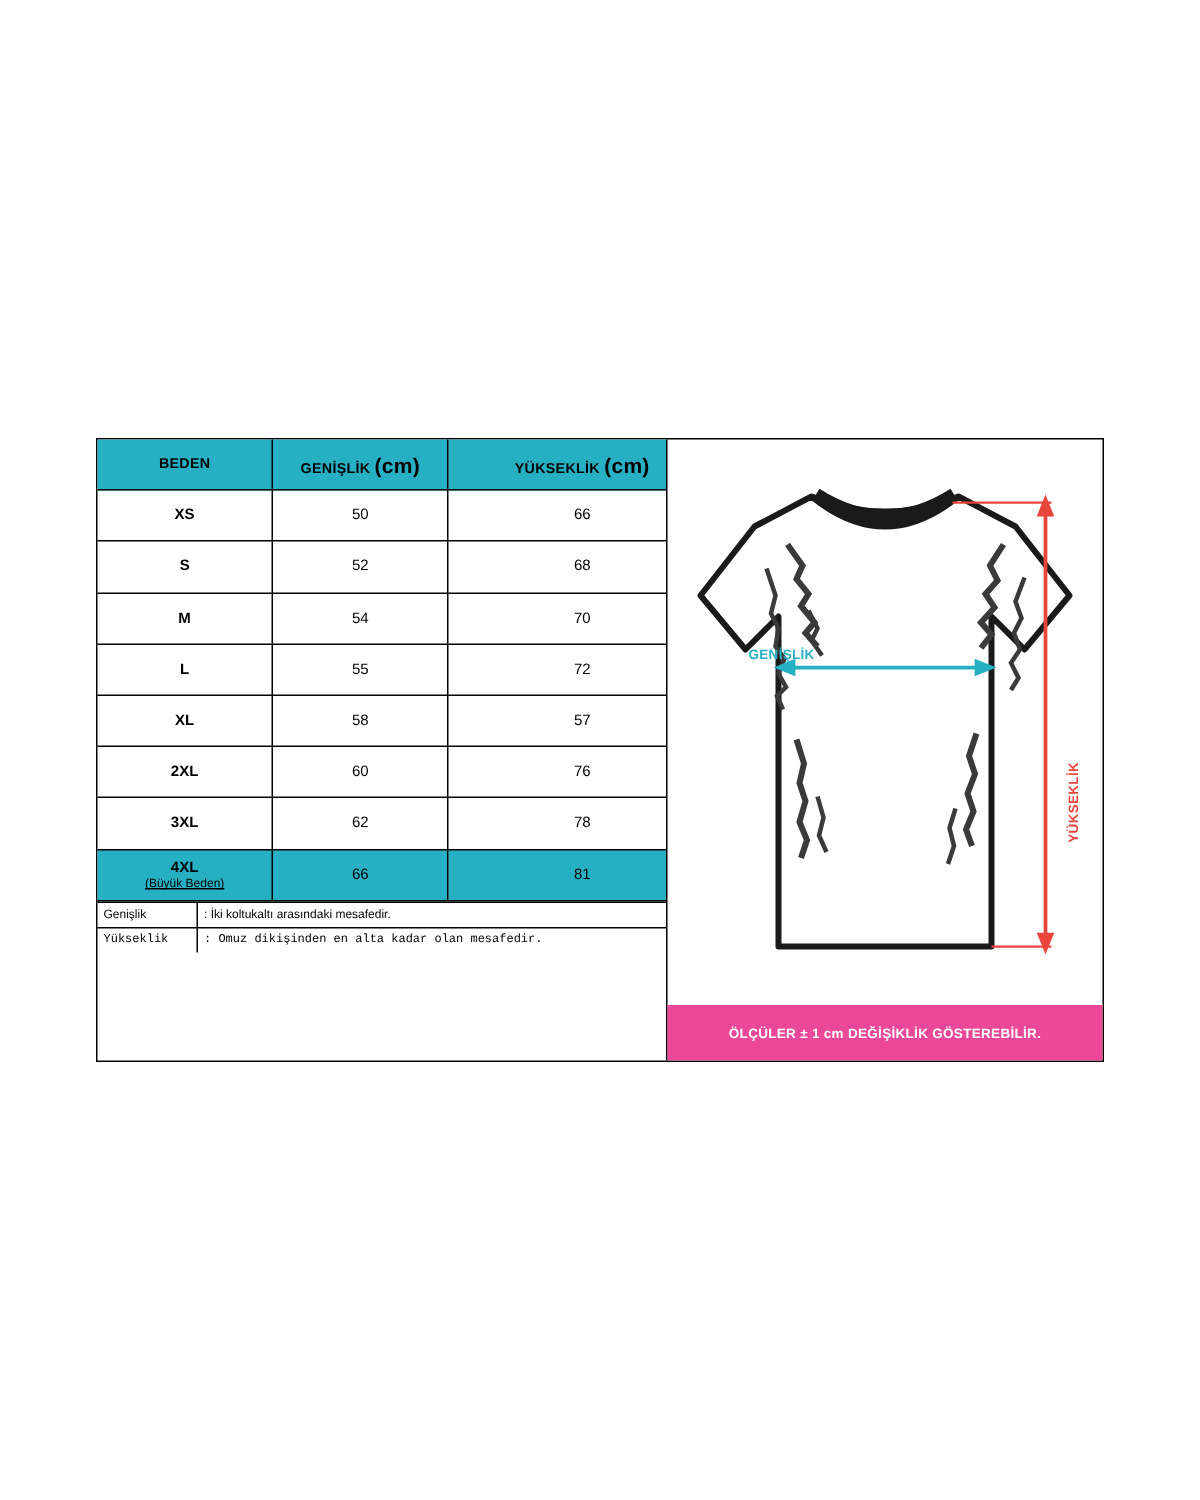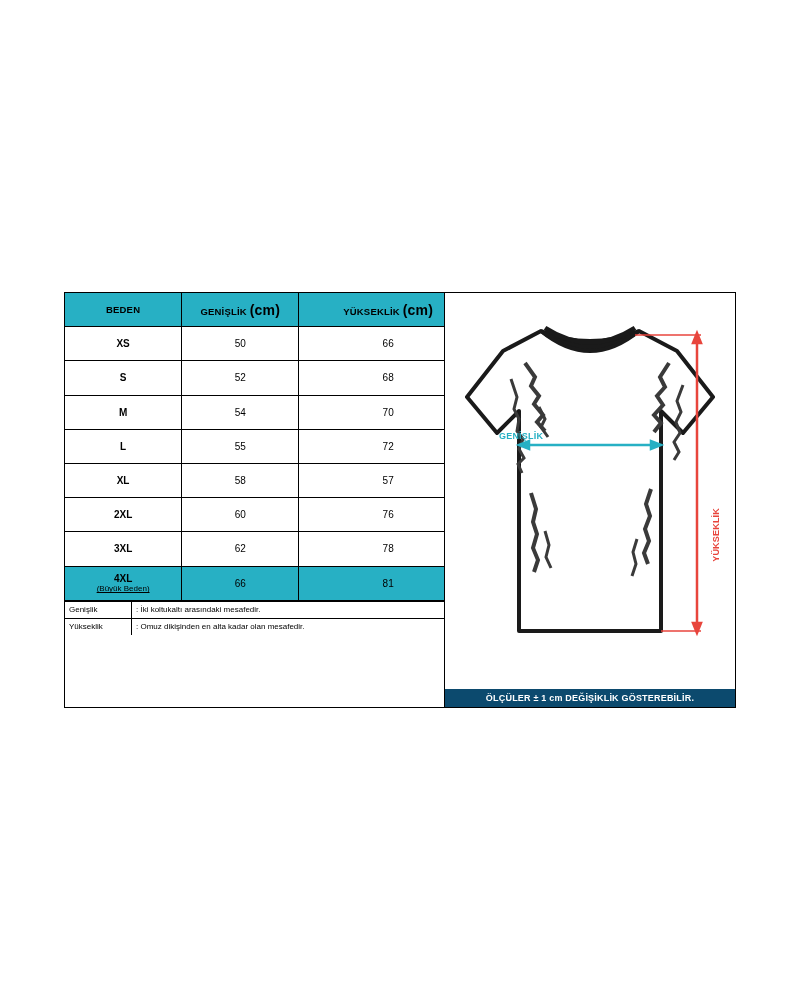--- a/index.html
+++ b/index.html
@@ -114,38 +114,38 @@
     table-layout: fixed;
   }
   .notes td {
     border-bottom: 1px solid #000000;
     font-size: 8px;
     color: #000000;
     height: 16px;
     padding: 0 0 0 4px;
     vertical-align: middle;
   }
-  .notes tr:last-child td { border-bottom: none; }
+  .notes tr:last-child td { border-bottom: none; font-family: Liberation Mono, monospace; }
   .notes td.key { width: 62px; border-right: 1px solid #000000; }
 
   
   .figure-pane {
     flex: 1;
     display: flex;
     flex-direction: column;
     position: relative;
   }
   .figure-box {
     flex: 1;
     position: relative;
     overflow: hidden;
   }
   .disclaimer {
-    height: 18px;
-    background: #0c4a6e;
+    height: 37px;
+    background: #ec4899;
     color: #ffffff;
     font-size: 9px;
     font-weight: bold;
     display: flex;
     align-items: center;
     justify-content: center;
     letter-spacing: 0.2px;
   }
 
   .label-genislik {

